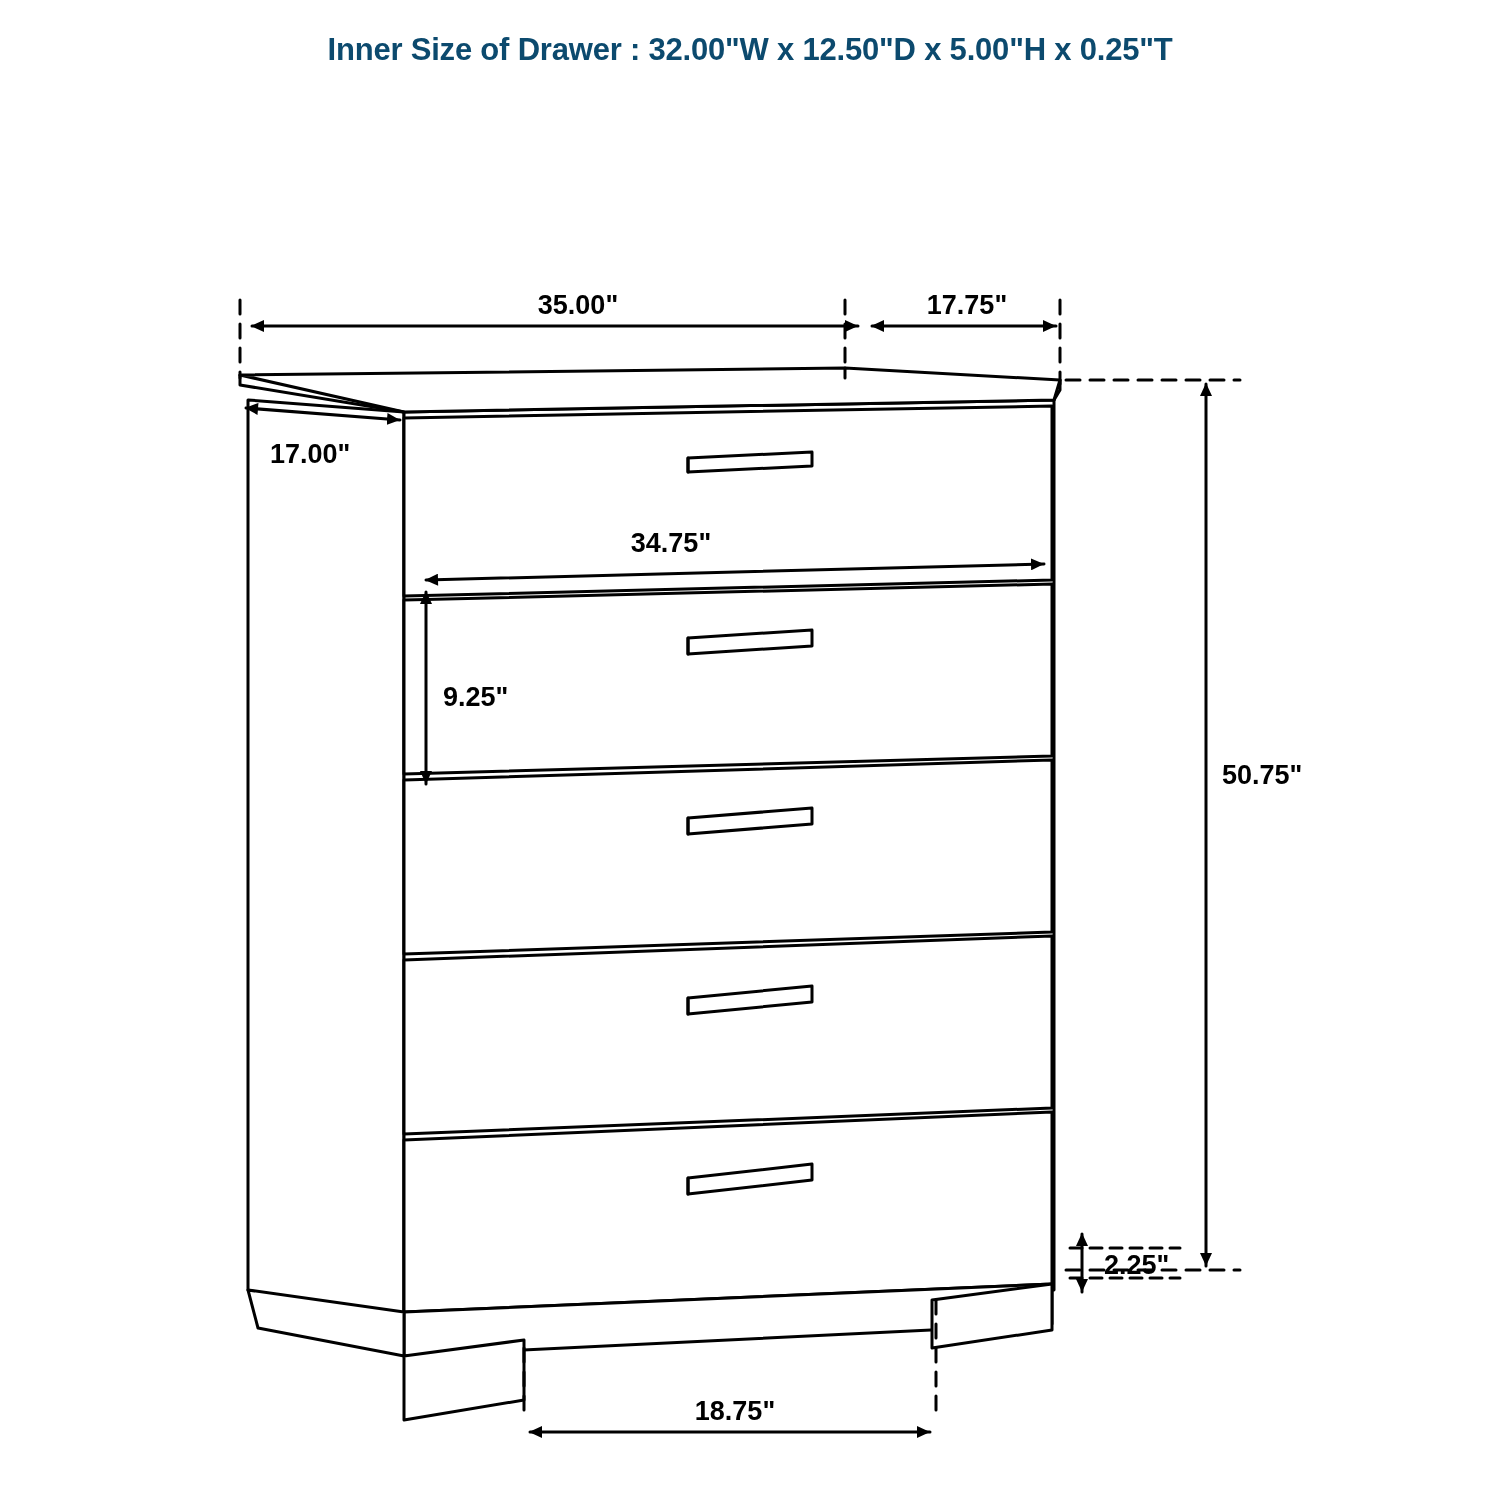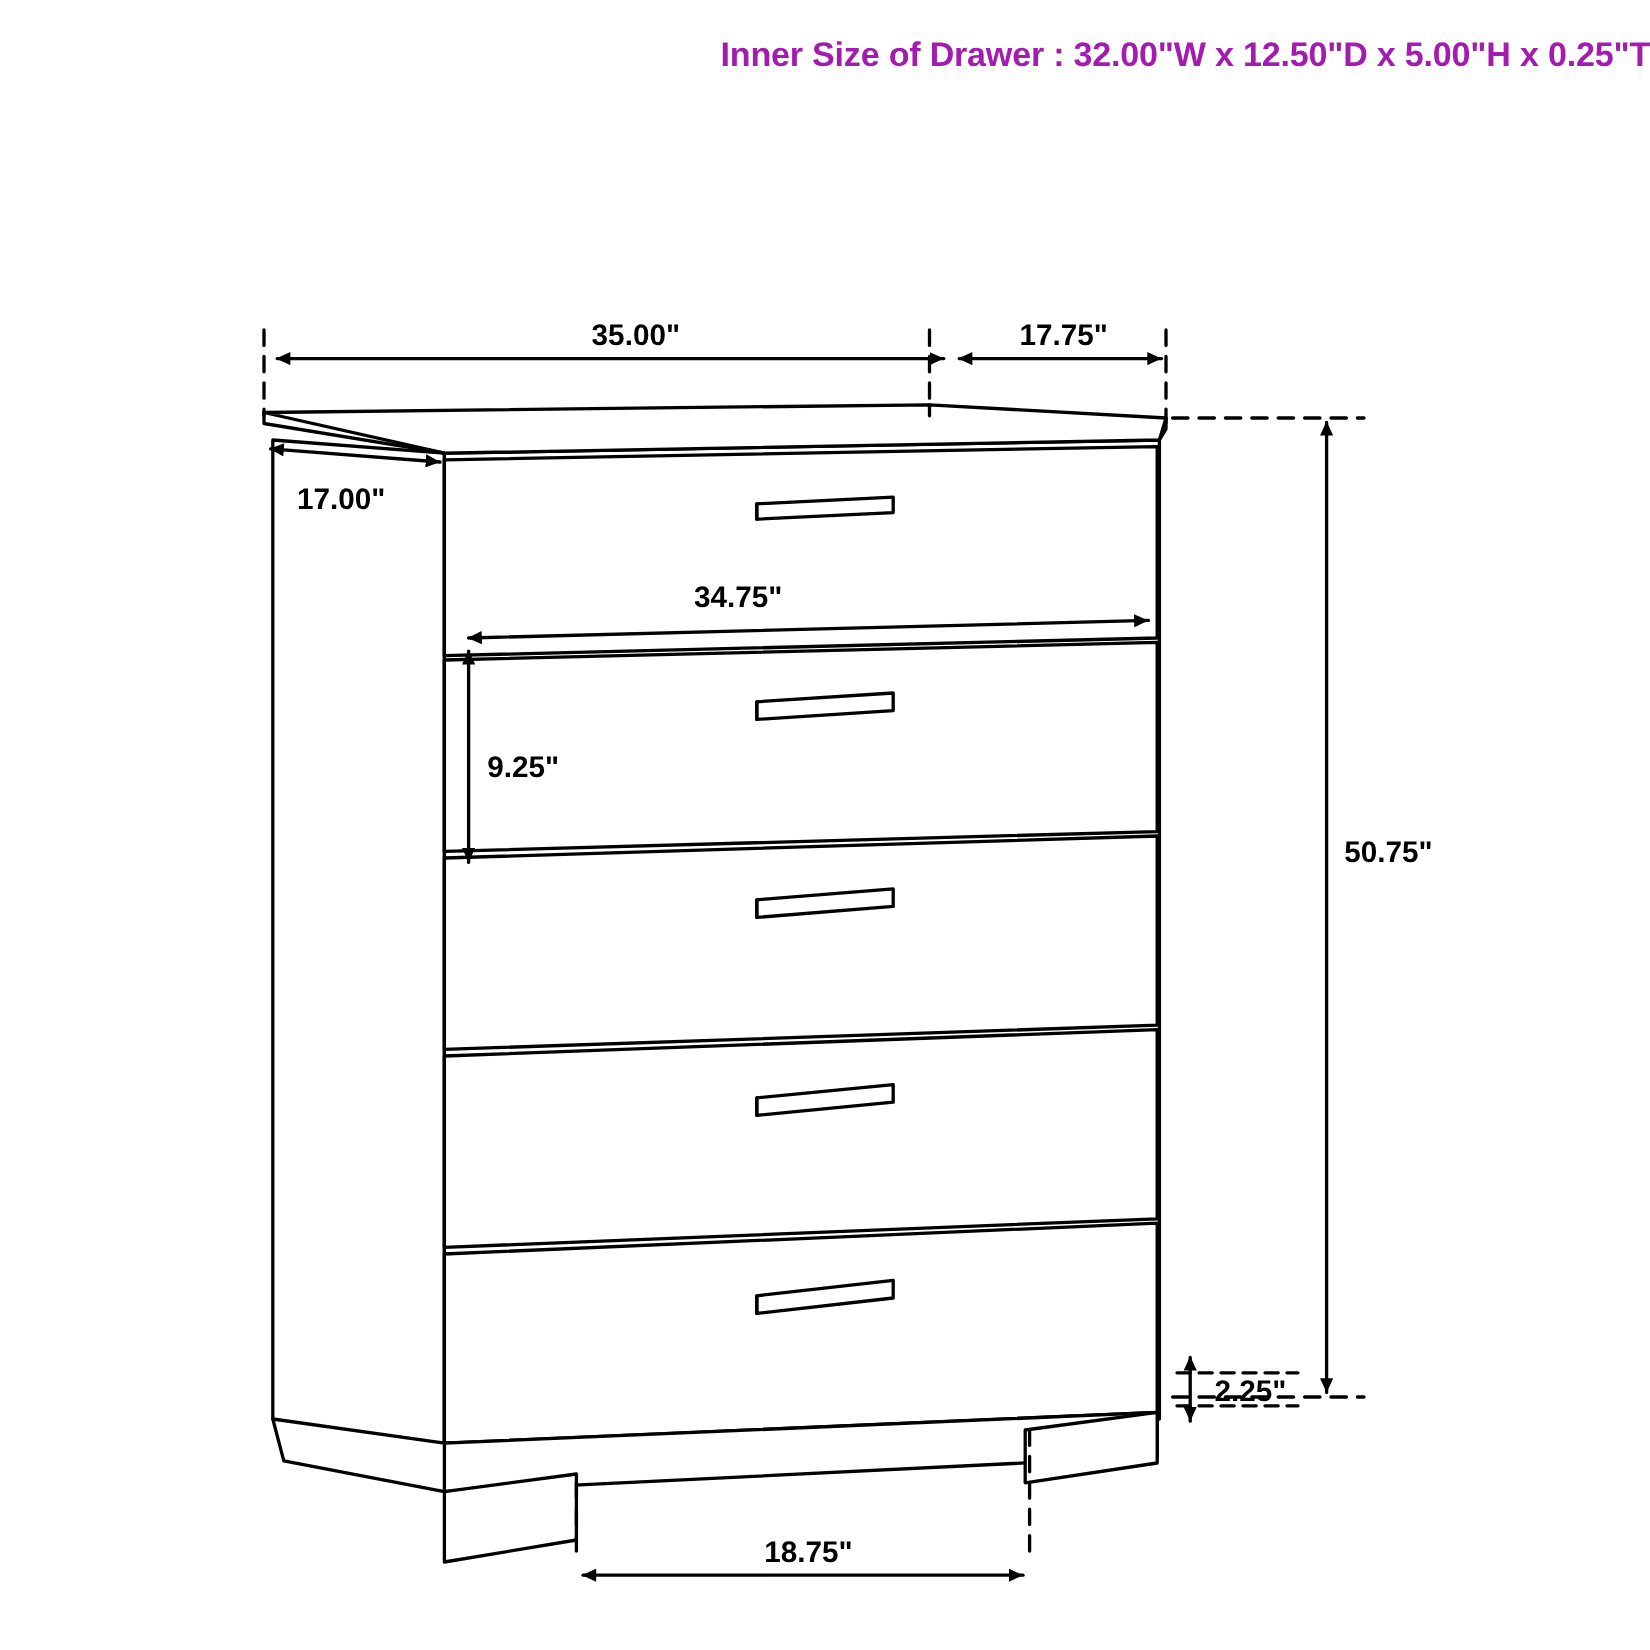--- a/index.html
+++ b/index.html
@@ -18,24 +18,24 @@
     position: absolute;
     left: 0; top: 0;
     width: 1500px;
     height: 1500px;
   }
   .title {
     position: absolute;
     left: 0;
     top: 32px;
     width: 1500px;
-    text-align: right;
+    text-align: center;
     font-size: 31px;
     font-weight: bold;
-    color: #a21caf;
+    color: #0c4a6e;
     letter-spacing: -0.2px;
   }
   svg.diagram {
     position: absolute;
     left: 0;
     top: 0;
     width: 1500px;
     height: 1500px;
   }
   .dimlabel {

